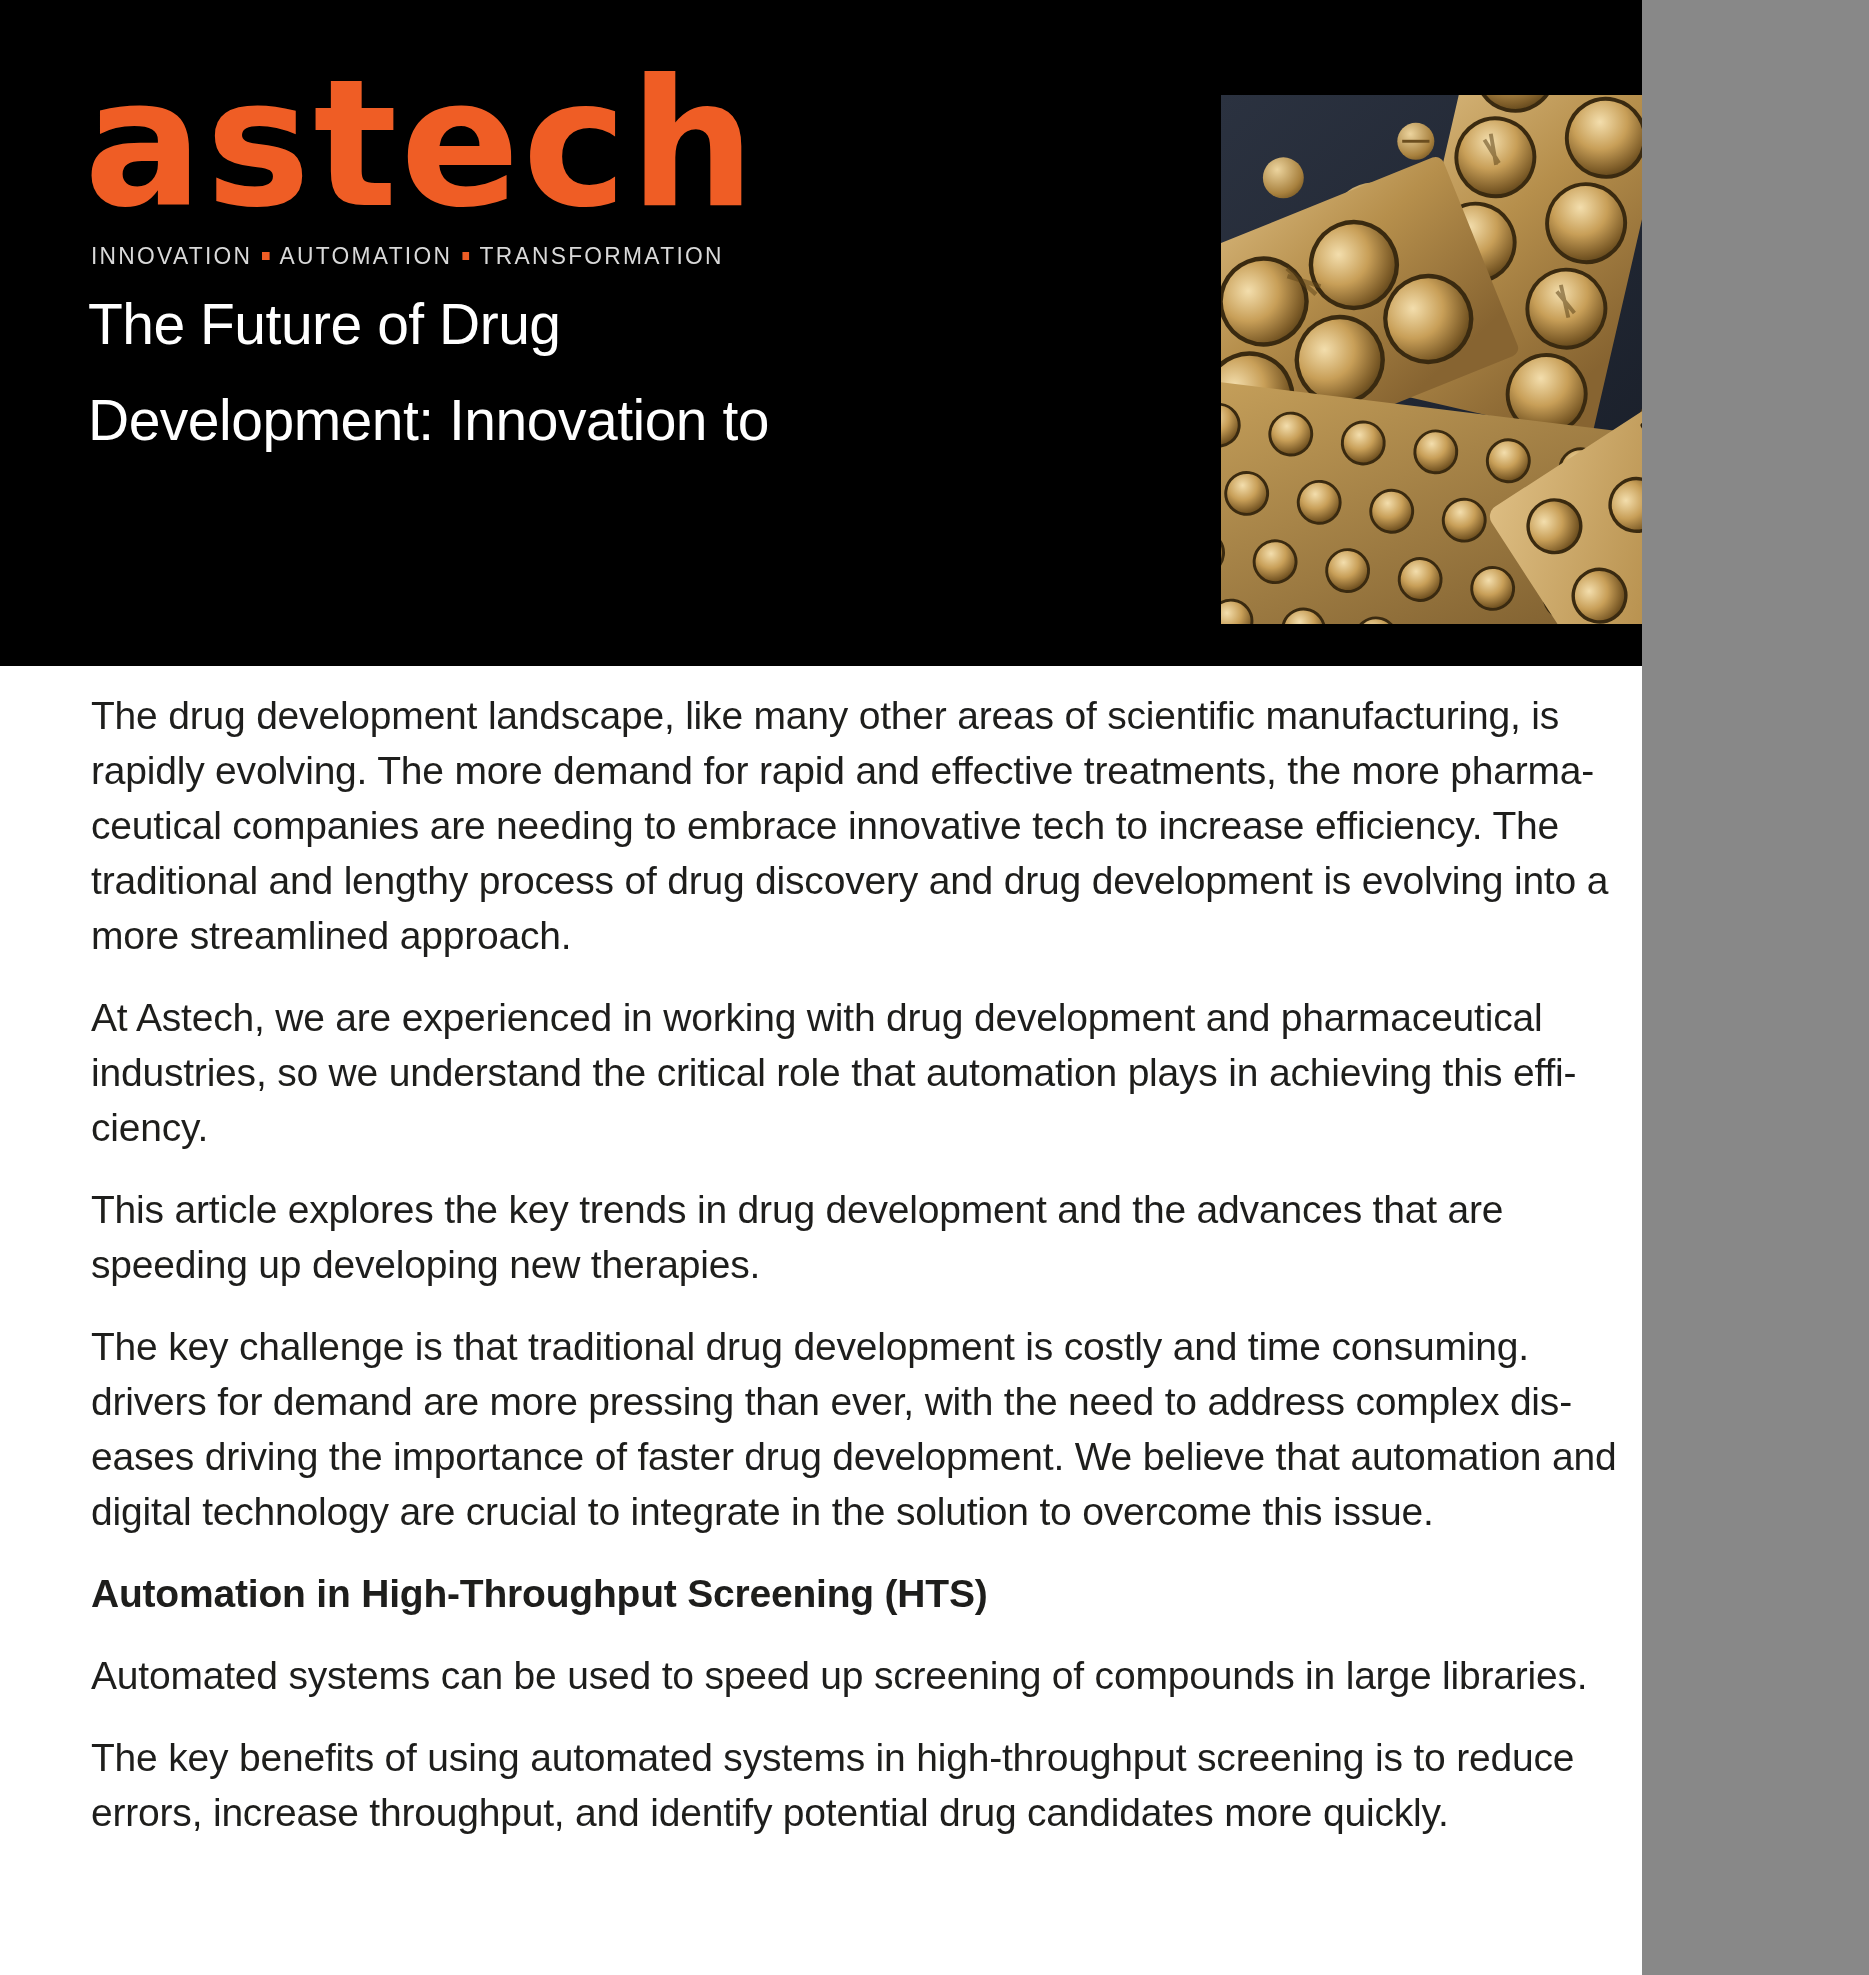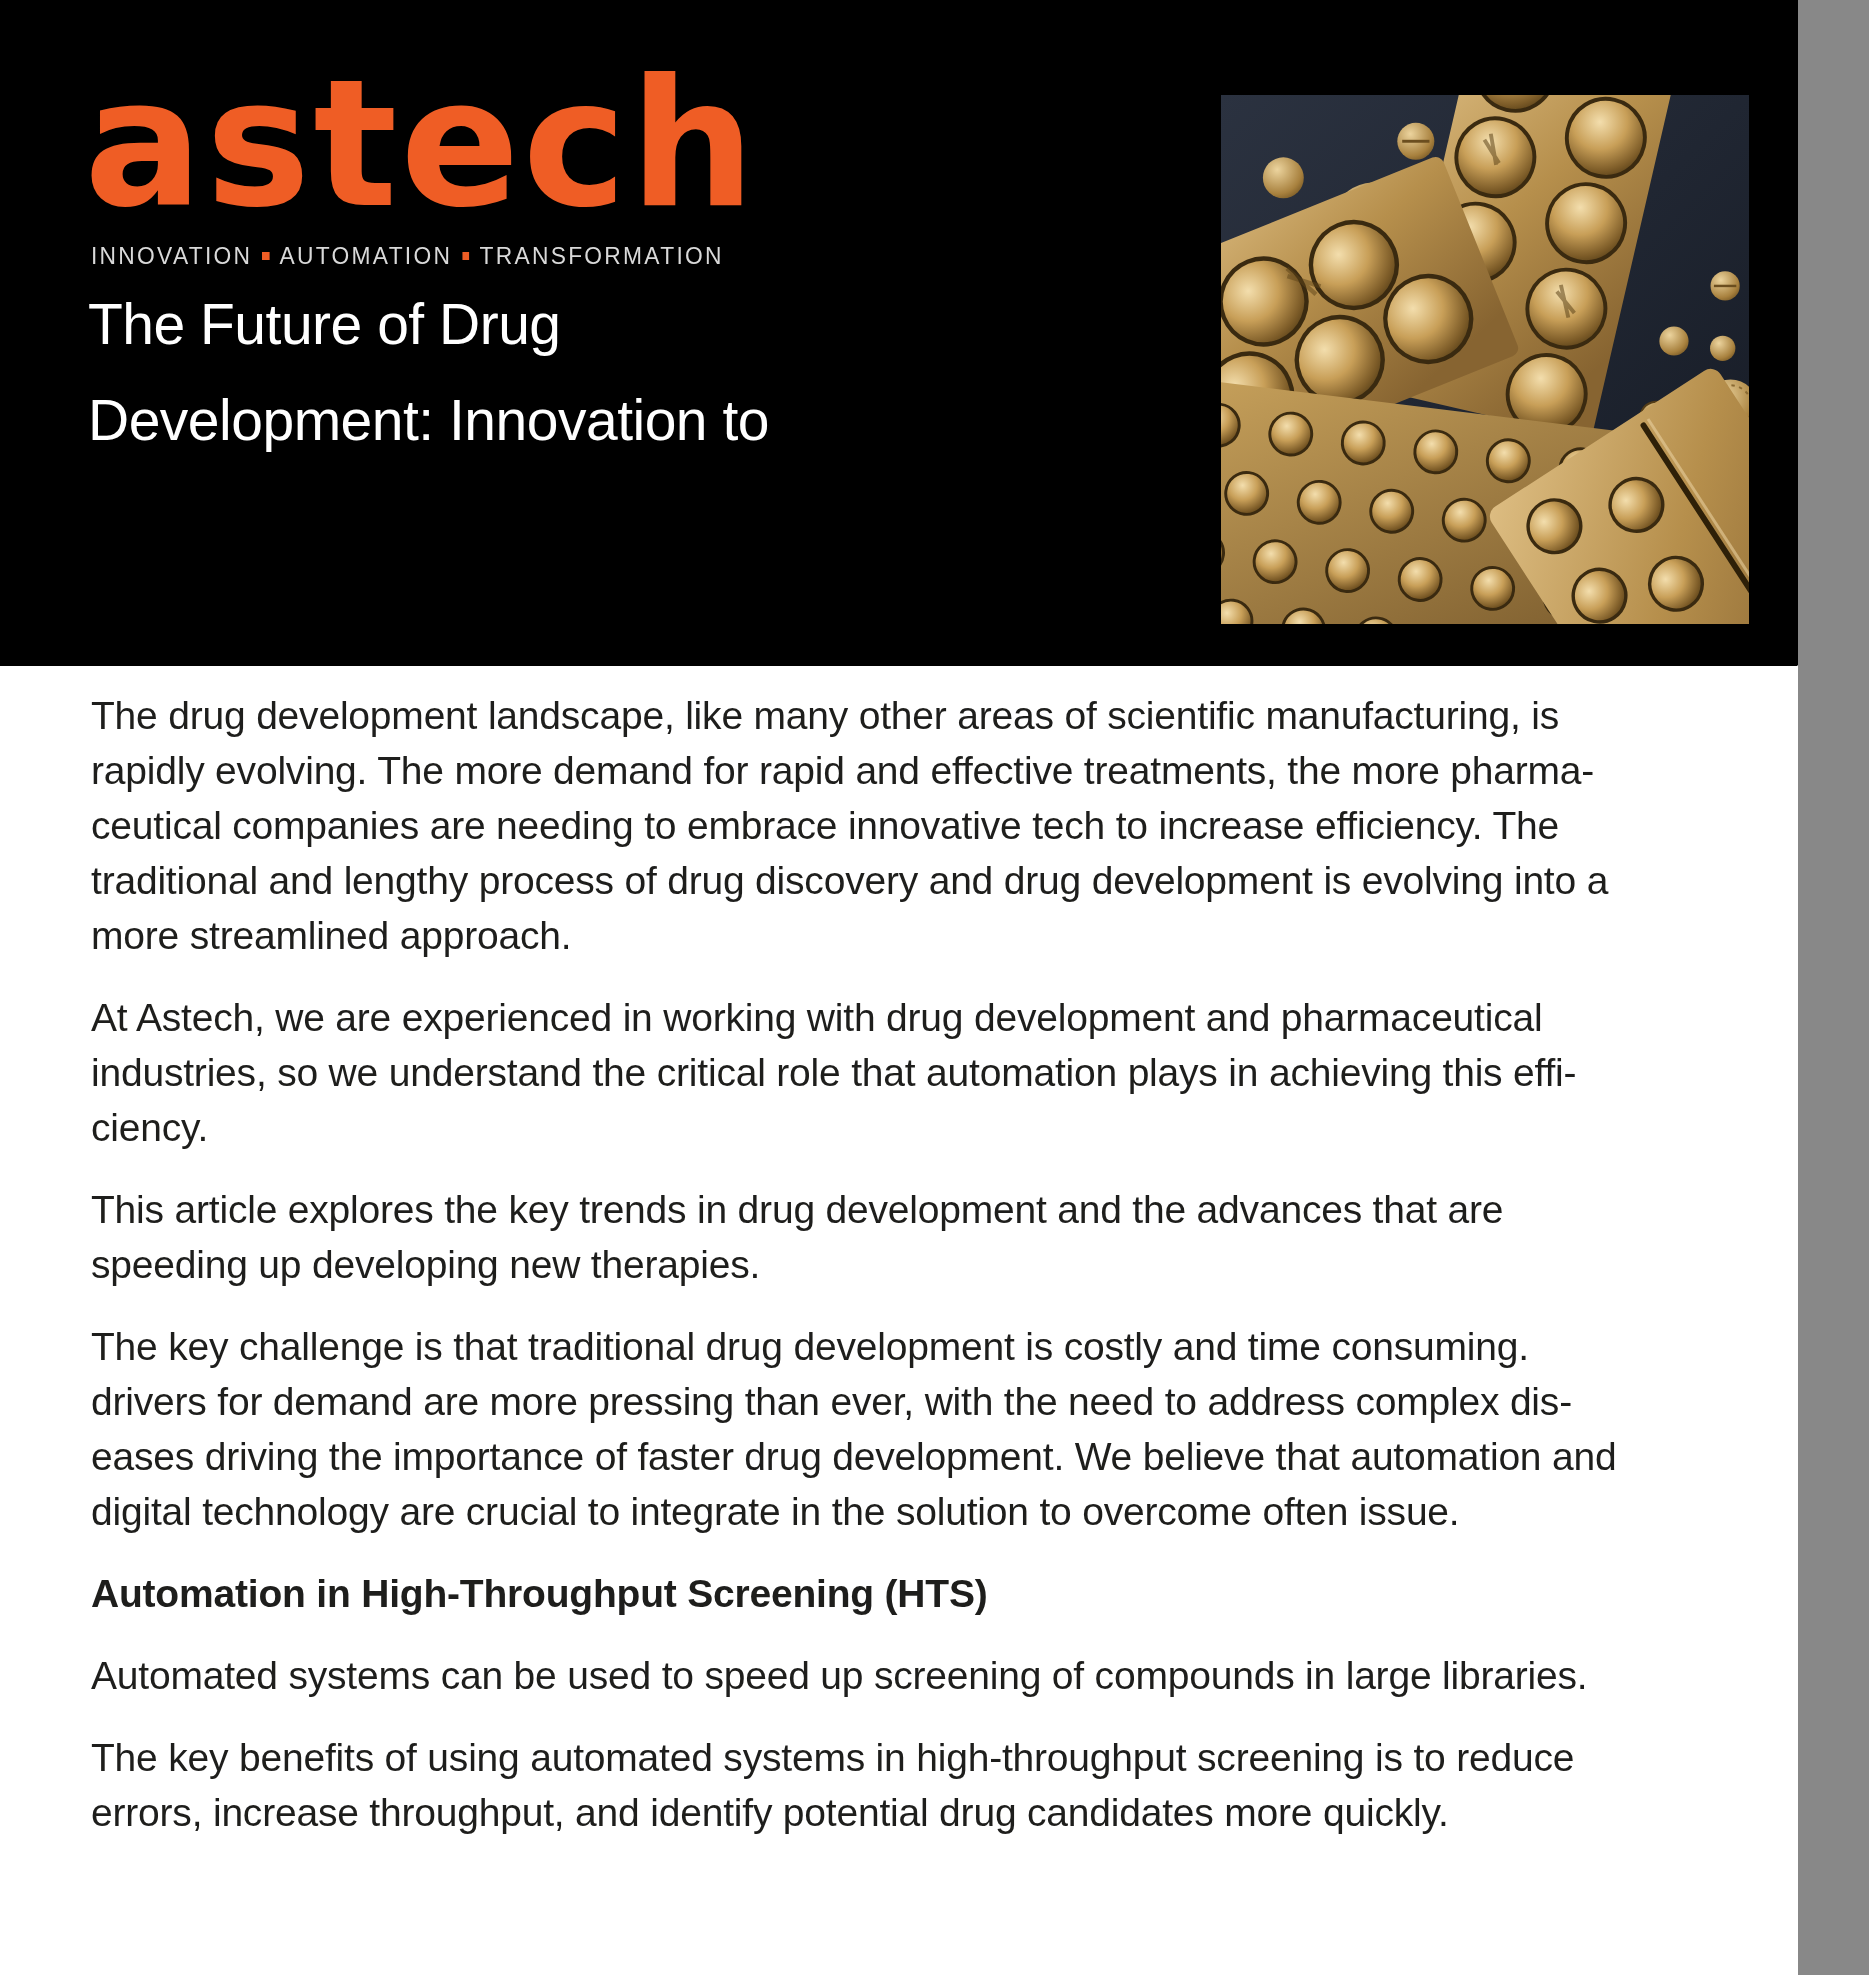--- a/index.html
+++ b/index.html
@@ -6,21 +6,21 @@
     --accent:#EF5D25;
     --header-bg:#000000;
     --page-bg:#FFFFFF;
     --text:#1E1E1C;
     --tagline:#D9D9D9;
   }
   *{margin:0;padding:0;box-sizing:border-box;}
   html,body{background:#888;}
   .page{
     position:relative;
-    width:1798px;
+    width:1642px;
     height:1975px;
     background:var(--page-bg);
     overflow:hidden;
     font-family:"Liberation Sans", sans-serif;
   }
   
   .header{
     position:absolute;
     left:0; top:0;
     width:1870px; height:666px;
@@ -244,21 +244,21 @@
         <div class="line">ciency.</div>
       </div>
       <div class="block para">
         <div class="line">This article explores the key trends in drug development and the advances that are</div>
         <div class="line">speeding up developing new therapies.</div>
       </div>
       <div class="block para">
         <div class="line">The key challenge is that traditional drug development is costly and time consuming.</div>
         <div class="line">drivers for demand are more pressing than ever, with the need to address complex dis-</div>
         <div class="line">eases driving the importance of faster drug development. We believe that automation and</div>
-        <div class="line">digital technology are crucial to integrate in the solution to overcome often issue.</div>
+        <div class="line">digital technology are crucial to integrate in the solution to overcome this issue.</div>
       </div>
       <div class="block heading">
         <div class="line">Automation in High-Throughput Screening (HTS)</div>
       </div>
       <div class="block para">
         <div class="line">Automated systems can be used to speed up screening of compounds in large libraries.</div>
       </div>
       <div class="block para">
         <div class="line">The key benefits of using automated systems in high-throughput screening is to reduce</div>
         <div class="line">errors, increase throughput, and identify potential drug candidates more quickly.</div>

